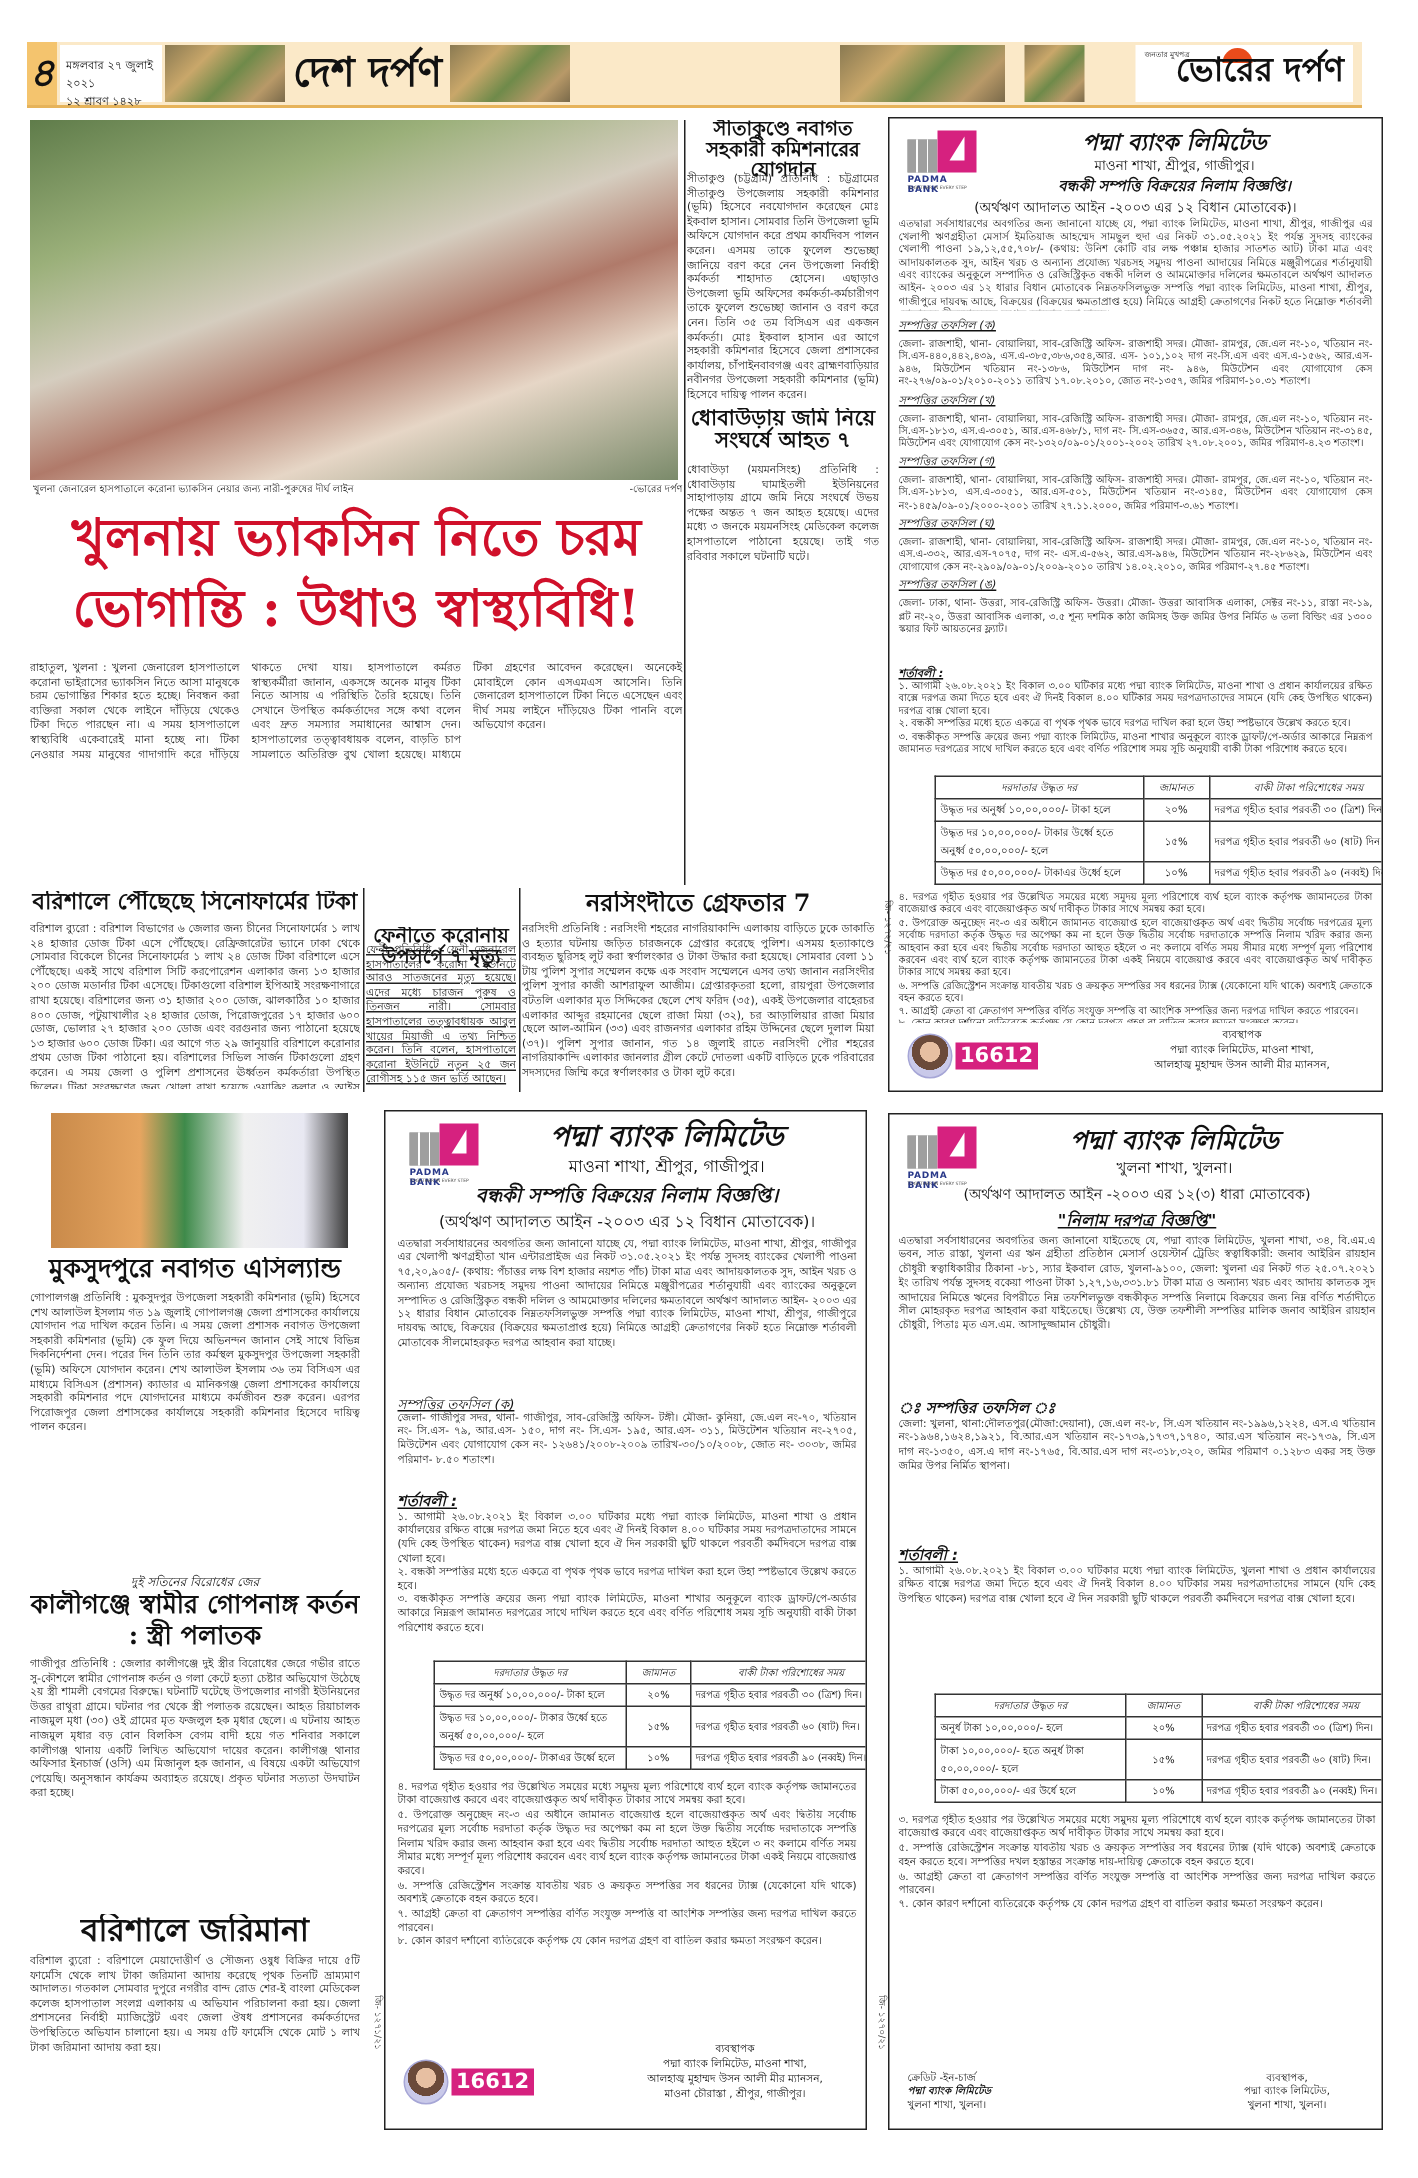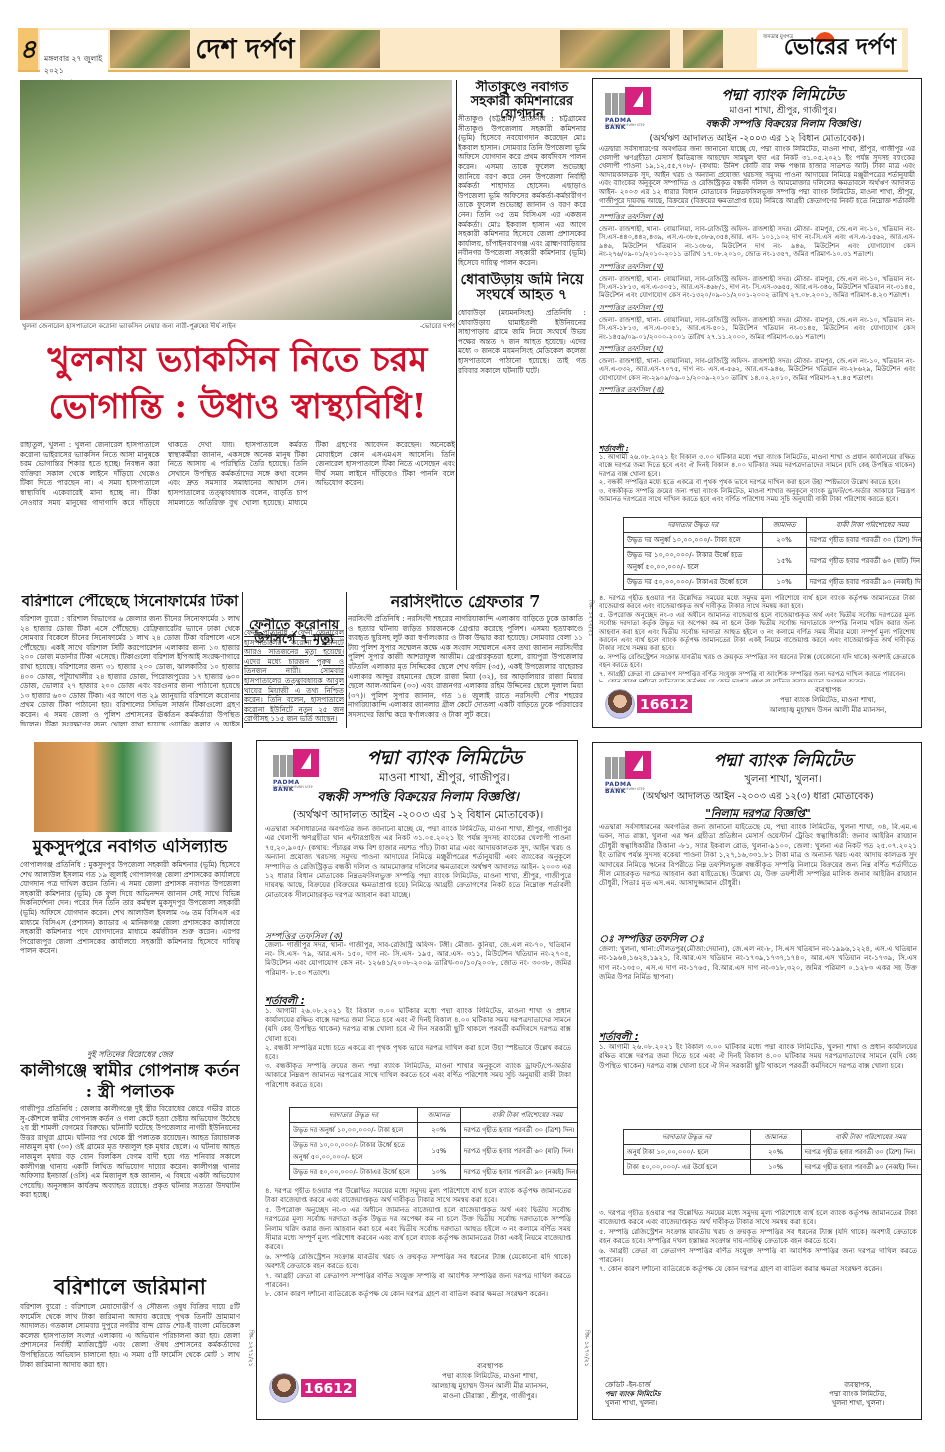--- a/index.html
+++ b/index.html
@@ -4,21 +4,21 @@
 <style>
   * { box-sizing: border-box; margin: 0; padding: 0; }
   html, body { width: 945px; height: 1452px; background: #fff; overflow: hidden; }
   body { font-family: "DejaVu Sans", sans-serif; color: #111; position: relative; }
   .abs { position: absolute; }
   .txt { font-size: 7.2px; line-height: 9.6px; text-align: justify; color: #222; overflow: hidden; }
   .hd { font-family: "DejaVu Serif", serif; font-weight: bold; color: #111; text-align: center; line-height: 1.05; overflow: hidden; }
   
   #masthead { left: 18px; top: 28px; width: 890px; height: 44px; background: #fbe9c8; border-bottom: 2px solid #e6b35a; }
   #page-num { left: 18px; top: 28px; width: 20px; height: 42px; background: #f4c46e; font-family: "DejaVu Serif", serif; font-size: 26px; font-weight: bold; font-style: italic; text-align: center; line-height: 42px; }
-  #date-box { left: 40px; top: 30px; width: 68px; height: 38px; background: #fff; font-size: 7.5px; line-height: 12px; padding: 23px 4px; }
+  #date-box { left: 40px; top: 30px; width: 68px; height: 38px; background: #fff; font-size: 7.5px; line-height: 12px; padding: 8px 4px; }
   .photo { background: linear-gradient(135deg, #8a7a52 0%, #c9a76a 30%, #6f8a4a 55%, #b89968 80%, #7a6a4a 100%); }
   #section-title { left: 195px; top: 30px; width: 100px; height: 38px; font-size: 27px; font-family: "DejaVu Serif", serif; font-weight: bold; text-align: center; line-height: 38px; }
   #brand-logo { left: 757px; top: 30px; width: 145px; height: 38px; background: #fff; }
   #brand-logo .name { position: absolute; right: 6px; bottom: 2px; font-family: "DejaVu Serif", serif; font-weight: bold; font-size: 22px; }
   #brand-logo .tag { position: absolute; left: 6px; top: 3px; font-size: 5px; }
   #brand-logo .sun { position: absolute; left: 58px; top: 2px; width: 20px; height: 10px; background: #e94b1b; border-radius: 10px 10px 0 0; }
   
   .ad { border: 1.5px solid #222; background: #fff; overflow: hidden; }
   .padma-logo { position: absolute; width: 48px; height: 42px; }
   .padma-logo .grid { position: absolute; left: 0; top: 6px; width: 20px; height: 22px;
@@ -96,20 +96,21 @@
   <div style="position:absolute;left:6px;top:130px;width:316px;height:230px;overflow:hidden;">
     <div class="ul-head">সম্পত্তির তফসিল (ক)</div>
     <div class="txt" style="font-size:6.6px;line-height:8.4px;">জেলা- রাজশাহী, থানা- বোয়ালিয়া, সাব-রেজিস্ট্রি অফিস- রাজশাহী সদর। মৌজা- রামপুর, জে.এল নং-১০, খতিয়ান নং- সি.এস-৪৪০,৪৪২,৪৩৯, এস.এ-৩৮৫,৩৮৬,৩৫৪,আর. এস- ১০১,১০২ দাগ নং-সি.এস এবং এস.এ-১৫৬২, আর.এস- ৯৪৬, মিউটেশন খতিয়ান নং-১৩৮৬, মিউটেশন দাগ নং- ৯৪৬, মিউটেশন এবং যোগাযোগ কেস নং-২৭৬/০৯-০১/২০১০-২০১১ তারিখ ১৭.০৮.২০১০, জোত নং-১৩৫৭, জমির পরিমাণ-১০.৩১ শতাংশ।</div>
     <div class="ul-head">সম্পত্তির তফসিল (খ)</div>
     <div class="txt" style="font-size:6.6px;line-height:8.4px;">জেলা- রাজশাহী, থানা- বোয়ালিয়া, সাব-রেজিস্ট্রি অফিস- রাজশাহী সদর। মৌজা- রামপুর, জে.এল নং-১০, খতিয়ান নং- সি.এস-১৮১৩, এস.এ-৩০৫১, আর.এস-৪৬৮/১, দাগ নং- সি.এস-৩৬৫৫, আর.এস-৩৪৬, মিউটেশন খতিয়ান নং-৩১৪৫, মিউটেশন এবং যোগাযোগ কেস নং-১৩২০/০৯-০১/২০০১-২০০২ তারিখ ২৭.০৮.২০০১, জমির পরিমাণ-৪.২৩ শতাংশ।</div>
     <div class="ul-head">সম্পত্তির তফসিল (গ)</div>
     <div class="txt" style="font-size:6.6px;line-height:8.4px;">জেলা- রাজশাহী, থানা- বোয়ালিয়া, সাব-রেজিস্ট্রি অফিস- রাজশাহী সদর। মৌজা- রামপুর, জে.এল নং-১০, খতিয়ান নং- সি.এস-১৮১৩, এস.এ-৩০৫১, আর.এস-৫০১, মিউটেশন খতিয়ান নং-৩১৪৫, মিউটেশন এবং যোগাযোগ কেস নং-১৪৫৯/০৯-০১/২০০০-২০০১ তারিখ ২৭.১১.২০০০, জমির পরিমাণ-৩.৬১ শতাংশ।</div>
     <div class="ul-head">সম্পত্তির তফসিল (ঘ)</div>
     <div class="txt" style="font-size:6.6px;line-height:8.4px;">জেলা- রাজশাহী, থানা- বোয়ালিয়া, সাব-রেজিস্ট্রি অফিস- রাজশাহী সদর। মৌজা- রামপুর, জে.এল নং-১০, খতিয়ান নং- এস.এ-৩৩২, আর.এস-৭০৭৫, দাগ নং- এস.এ-৫৬২, আর.এস-৯৪৬, মিউটেশন খতিয়ান নং-২৮৬২৯, মিউটেশন এবং যোগাযোগ কেস নং-২৯০৯/০৯-০১/২০০৯-২০১০ তারিখ ১৪.০২.২০১০, জমির পরিমাণ-২৭.৪৫ শতাংশ।</div>
     <div class="ul-head">সম্পত্তির তফসিল (ঙ)</div>
+    <div class="txt" style="font-size:6.6px;line-height:8.4px;">জেলা- ঢাকা, থানা- উত্তরা, সাব-রেজিস্ট্রি অফিস- উত্তরা। মৌজা- উত্তরা আবাসিক এলাকা, সেক্টর নং-১১, রাস্তা নং-১৯, প্লট নং-২০, উত্তরা আবাসিক এলাকা, ৩.৫ শূন্য দশমিক কাঠা জমিসহ উক্ত জমির উপর নির্মিত ৬ তলা বিল্ডিং এর ১৩০০ স্কয়ার ফিট আয়তনের ফ্ল্যাট।</div>
   </div>
   <div class="ul-head" style="position:absolute;left:6px;top:362px;width:316px;font-weight:bold;">শর্তাবলী :</div>
   <div style="position:absolute;left:6px;top:374px;width:316px;height:62px;overflow:hidden;">
     <div class="txt" style="font-size:6.6px;line-height:8.4px;">১. আগামী ২৬.০৮.২০২১ ইং বিকাল ৩.০০ ঘটিকার মধ্যে পদ্মা ব্যাংক লিমিটেড, মাওনা শাখা ও প্রধান কার্যালয়ের রক্ষিত বাক্সে দরপত্র জমা দিতে হবে এবং ঐ দিনই বিকাল ৪.০০ ঘটিকার সময় দরপত্রদাতাদের সামনে (যদি কেহ উপস্থিত থাকেন) দরপত্র বাক্স খোলা হবে।</div>
     <div class="txt" style="font-size:6.6px;line-height:8.4px;">২. বন্ধকী সম্পত্তির মধ্যে হতে একত্রে বা পৃথক পৃথক ভাবে দরপত্র দাখিল করা হলে উহা স্পষ্টভাবে উল্লেখ করতে হবে।</div>
     <div class="txt" style="font-size:6.6px;line-height:8.4px;">৩. বন্ধকীকৃত সম্পত্তি ক্রয়ের জন্য পদ্মা ব্যাংক লিমিটেড, মাওনা শাখার অনুকূলে ব্যাংক ড্রাফট/পে-অর্ডার আকারে নিম্নরূপ জামানত দরপত্রের সাথে দাখিল করতে হবে এবং বর্ণিত পরিশোধ সময় সূচি অনুযায়ী বাকী টাকা পরিশোধ করতে হবে।</div>
   </div>
   <table class="tbl" style="position:absolute;left:6px;top:438px;width:316px;">
     <tbody>
         <tr>
@@ -251,20 +252,25 @@
       <th style="width:40%">দরদাতার উদ্ধৃত দর</th>
       <th style="width:16%">জামানত</th>
       <th>বাকী টাকা পরিশোধের সময়</th>
     </tr>
     <tr>
       <td>অনুর্ধ টাকা ১০,০০,০০০/- হলে</td>
       <td class="c">২০%</td>
       <td>দরপত্র গৃহীত হবার পরবর্তী ৩০ (ত্রিশ) দিন।</td>
     </tr>
     <tr>
+      <td>টাকা ১০,০০,০০০/- হতে অনুর্ধ টাকা ৫০,০০,০০০/- হলে</td>
+      <td class="c">১৫%</td>
+      <td>দরপত্র গৃহীত হবার পরবর্তী ৬০ (ষাট) দিন।</td>
+    </tr>
+    <tr>
       <td>টাকা ৫০,০০,০০০/- এর উর্ধে হলে</td>
       <td class="c">১০%</td>
       <td>দরপত্র গৃহীত হবার পরবর্তী ৯০ (নব্বই) দিন।</td>
     </tr>
   </tbody>
     </table>
   <div style="position:absolute;left:6px;top:466px;width:318px;height:162px;overflow:hidden;">
     <div class="txt" style="font-size:7px;line-height:9.4px;">৩. দরপত্র গৃহীত হওয়ার পর উল্লেখিত সময়ের মধ্যে সমুদয় মূল্য পরিশোধে ব্যর্থ হলে ব্যাংক কর্তৃপক্ষ জামানতের টাকা বাজেয়াপ্ত করবে এবং বাজেয়াপ্তকৃত অর্থ দাবীকৃত টাকার সাথে সমন্বয় করা হবে।</div>
     <div class="txt" style="font-size:7px;line-height:9.4px;">৫. সম্পত্তি রেজিস্ট্রেশন সংক্রান্ত যাবতীয় খরচ ও ক্রয়কৃত সম্পত্তির সব ধরনের ট্যাক্স (যদি থাকে) অবশ্যই ক্রেতাকে বহন করতে হবে। সম্পত্তির দখল হস্তান্তর সংক্রান্ত দায়-দায়িত্ব ক্রেতাকে বহন করতে হবে।</div>
     <div class="txt" style="font-size:7px;line-height:9.4px;">৬. আগ্রহী ক্রেতা বা ক্রেতাগণ সম্পত্তির বর্ণিত সংযুক্ত সম্পত্তি বা আংশিক সম্পত্তির জন্য দরপত্র দাখিল করতে পারবেন।</div>

